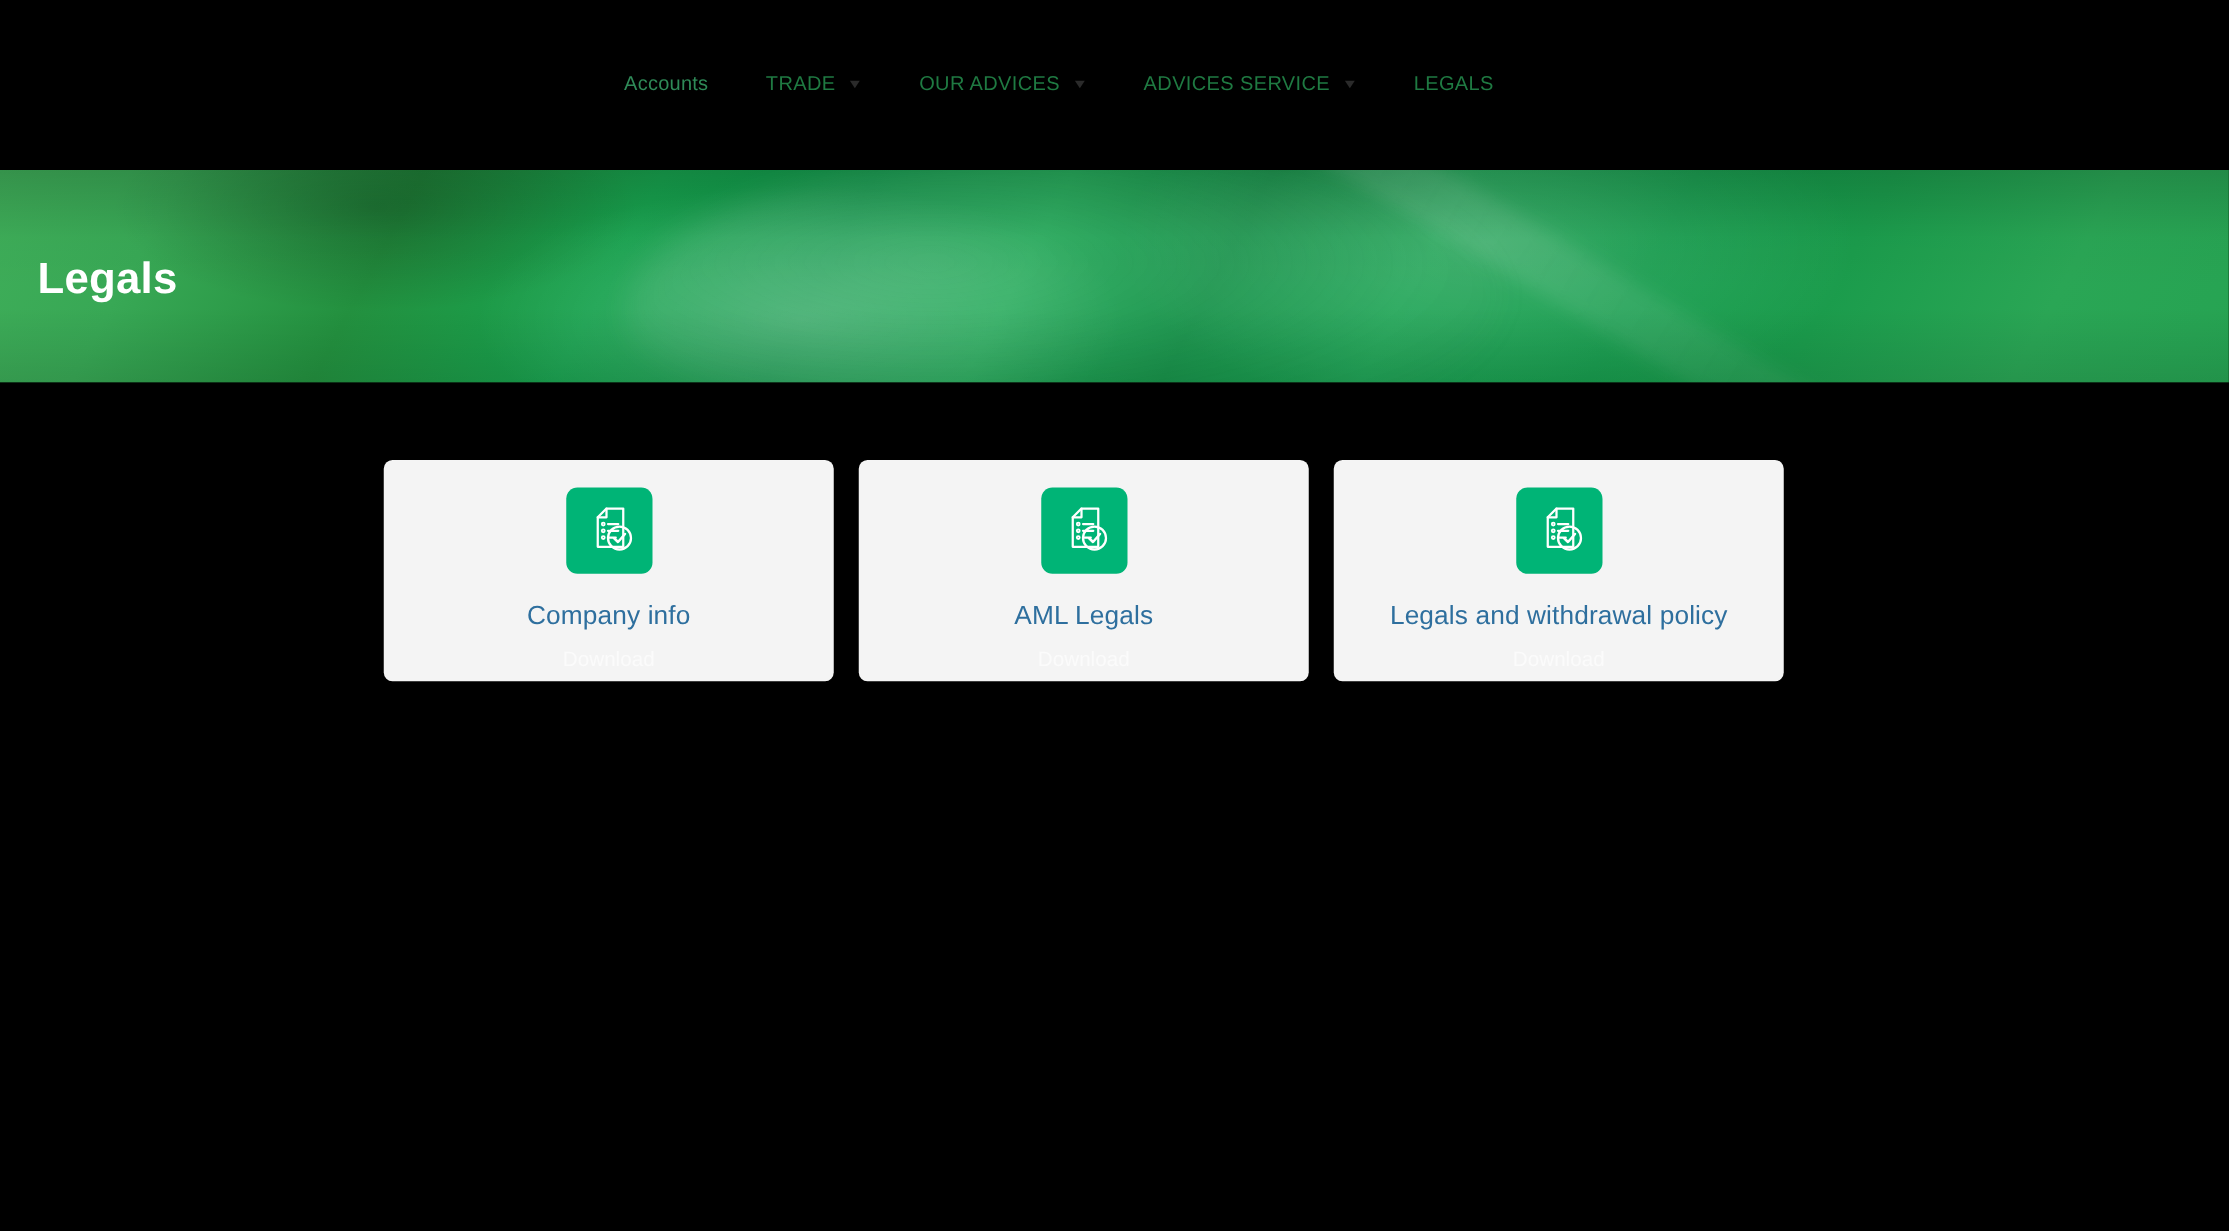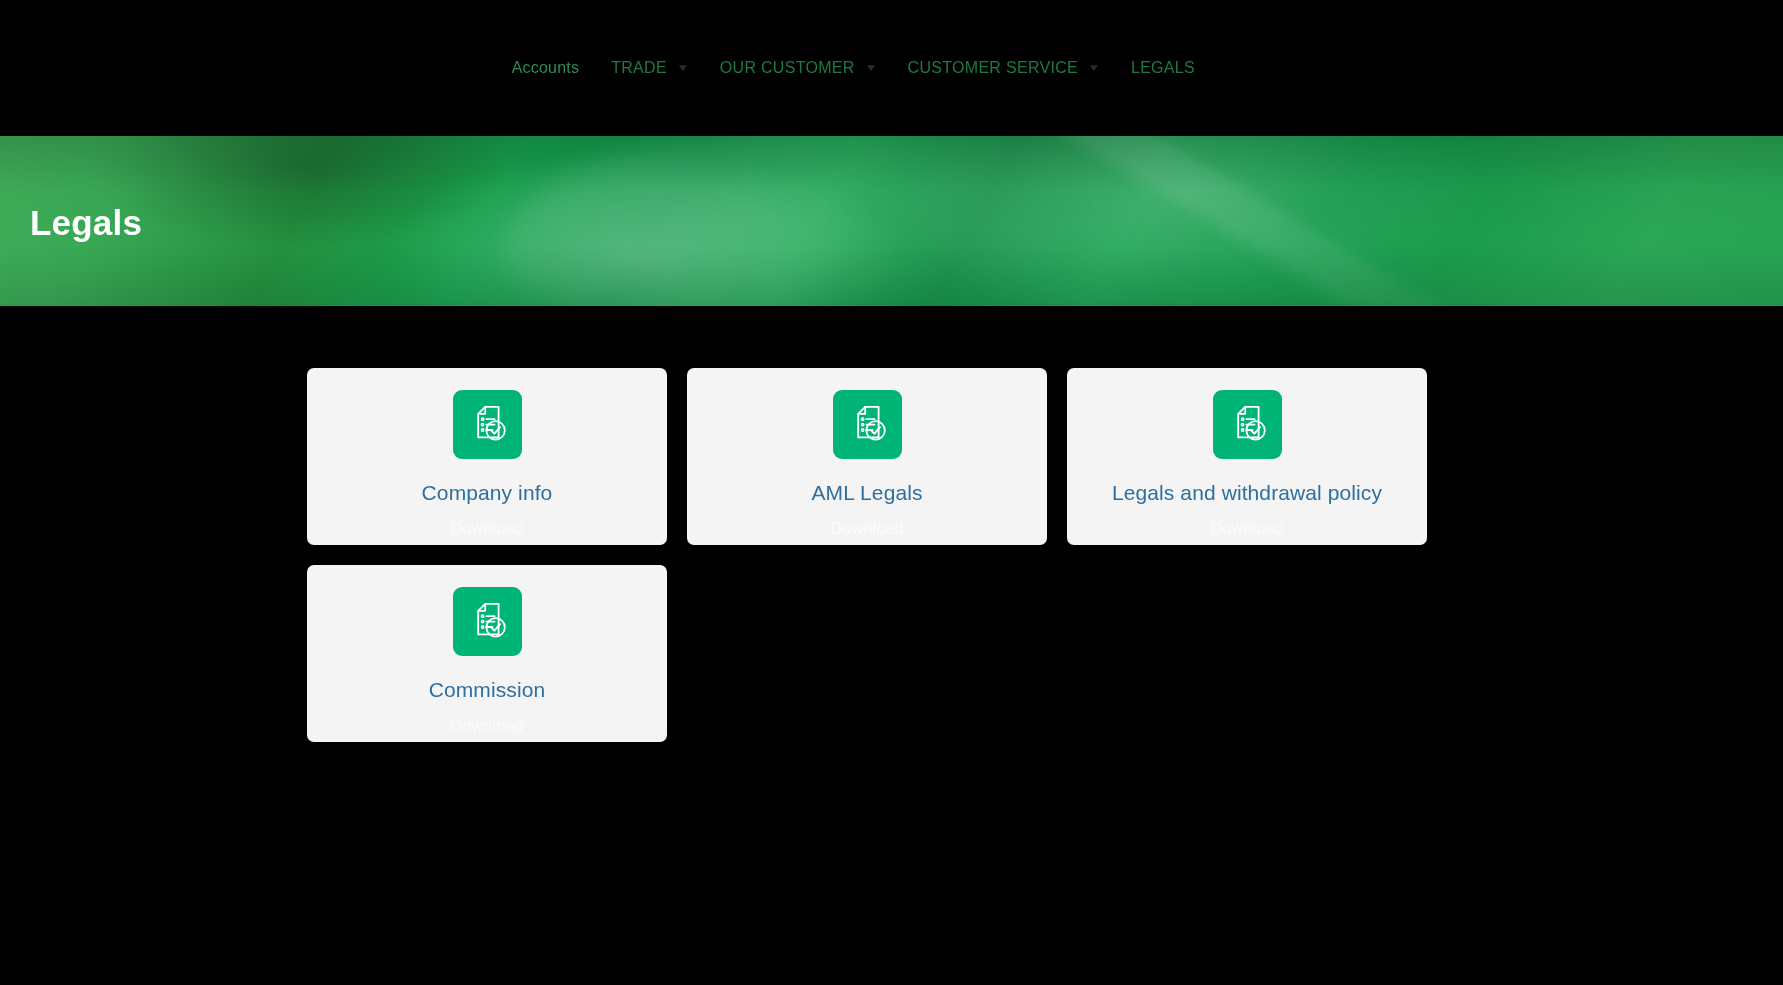--- a/index.html
+++ b/index.html
@@ -37,21 +37,21 @@
     display:flex;
     align-items:center;
     justify-content:flex-end;
     padding-right:572px;
   }
 
   .nav-list {
     display:flex;
     align-items:center;
     list-style:none;
-    gap:0px;
+    gap:14px;
   }
 
   .nav-item {
     display:flex;
     align-items:center;
     padding:0 16px;
     height:40px;
     cursor:pointer;
     white-space:nowrap;
   }
@@ -219,25 +219,25 @@
     <nav class="nav">
       <ul class="nav-list" id="nav-list">
           <li class="nav-item accounts">
             <span class="nav-label">Accounts</span>
           </li>
           <li class="nav-item">
             <span class="nav-label">TRADE</span>
             <span class="nav-caret">▼</span>
           </li>
           <li class="nav-item">
-            <span class="nav-label">OUR CUSTOMER</span>
+            <span class="nav-label">OUR ADVICES</span>
             <span class="nav-caret">▼</span>
           </li>
           <li class="nav-item">
-            <span class="nav-label">CUSTOMER SERVICE</span>
+            <span class="nav-label">ADVICES SERVICE</span>
             <span class="nav-caret">▼</span>
           </li>
           <li class="nav-item">
             <span class="nav-label">LEGALS</span>
           </li>
         </ul>
     </nav>
   </header>
 
   <section class="hero">
@@ -303,36 +303,16 @@
                 <circle cx="17.6" cy="27" r="1.15" stroke-width="1.5"></circle>
                 <line x1="21.4" y1="27" x2="27.6" y2="27"></line>
                 <circle cx="30.6" cy="27.4" r="9.2"></circle>
                 <path d="M26.3 27.6 L29.4 30.6 L35.0 24.2" stroke-width="2"></path>
               </g>
             </svg>
           </div>
           <div class="card-title">Legals and withdrawal policy</div>
           <div class="card-download">Download</div>
         </div>
-        <div class="card">
-          <div class="card-icon">
-            <svg width="44" height="44" viewBox="0 0 44 44" fill="none">
-              <g stroke="#ffffff" stroke-width="1.8" stroke-linecap="round" stroke-linejoin="round" fill="none">
-                <path d="M13.2 10.8 L20.2 3.8 L33.6 3.8 L33.6 34.4 L13.2 34.4 Z"></path>
-                <path d="M20.2 3.8 L20.2 10.8 L13.2 10.8"></path>
-                <circle cx="17.6" cy="16.2" r="1.15" stroke-width="1.5"></circle>
-                <line x1="21.4" y1="16.2" x2="29.6" y2="16.2"></line>
-                <circle cx="17.6" cy="21.6" r="1.15" stroke-width="1.5"></circle>
-                <line x1="21.4" y1="21.6" x2="29.6" y2="21.6"></line>
-                <circle cx="17.6" cy="27" r="1.15" stroke-width="1.5"></circle>
-                <line x1="21.4" y1="27" x2="27.6" y2="27"></line>
-                <circle cx="30.6" cy="27.4" r="9.2"></circle>
-                <path d="M26.3 27.6 L29.4 30.6 L35.0 24.2" stroke-width="2"></path>
-              </g>
-            </svg>
-          </div>
-          <div class="card-title">Commission</div>
-          <div class="card-download">Download</div>
-        </div>
       </div>
   </main>
 
 </div>
 
 </body></html>

